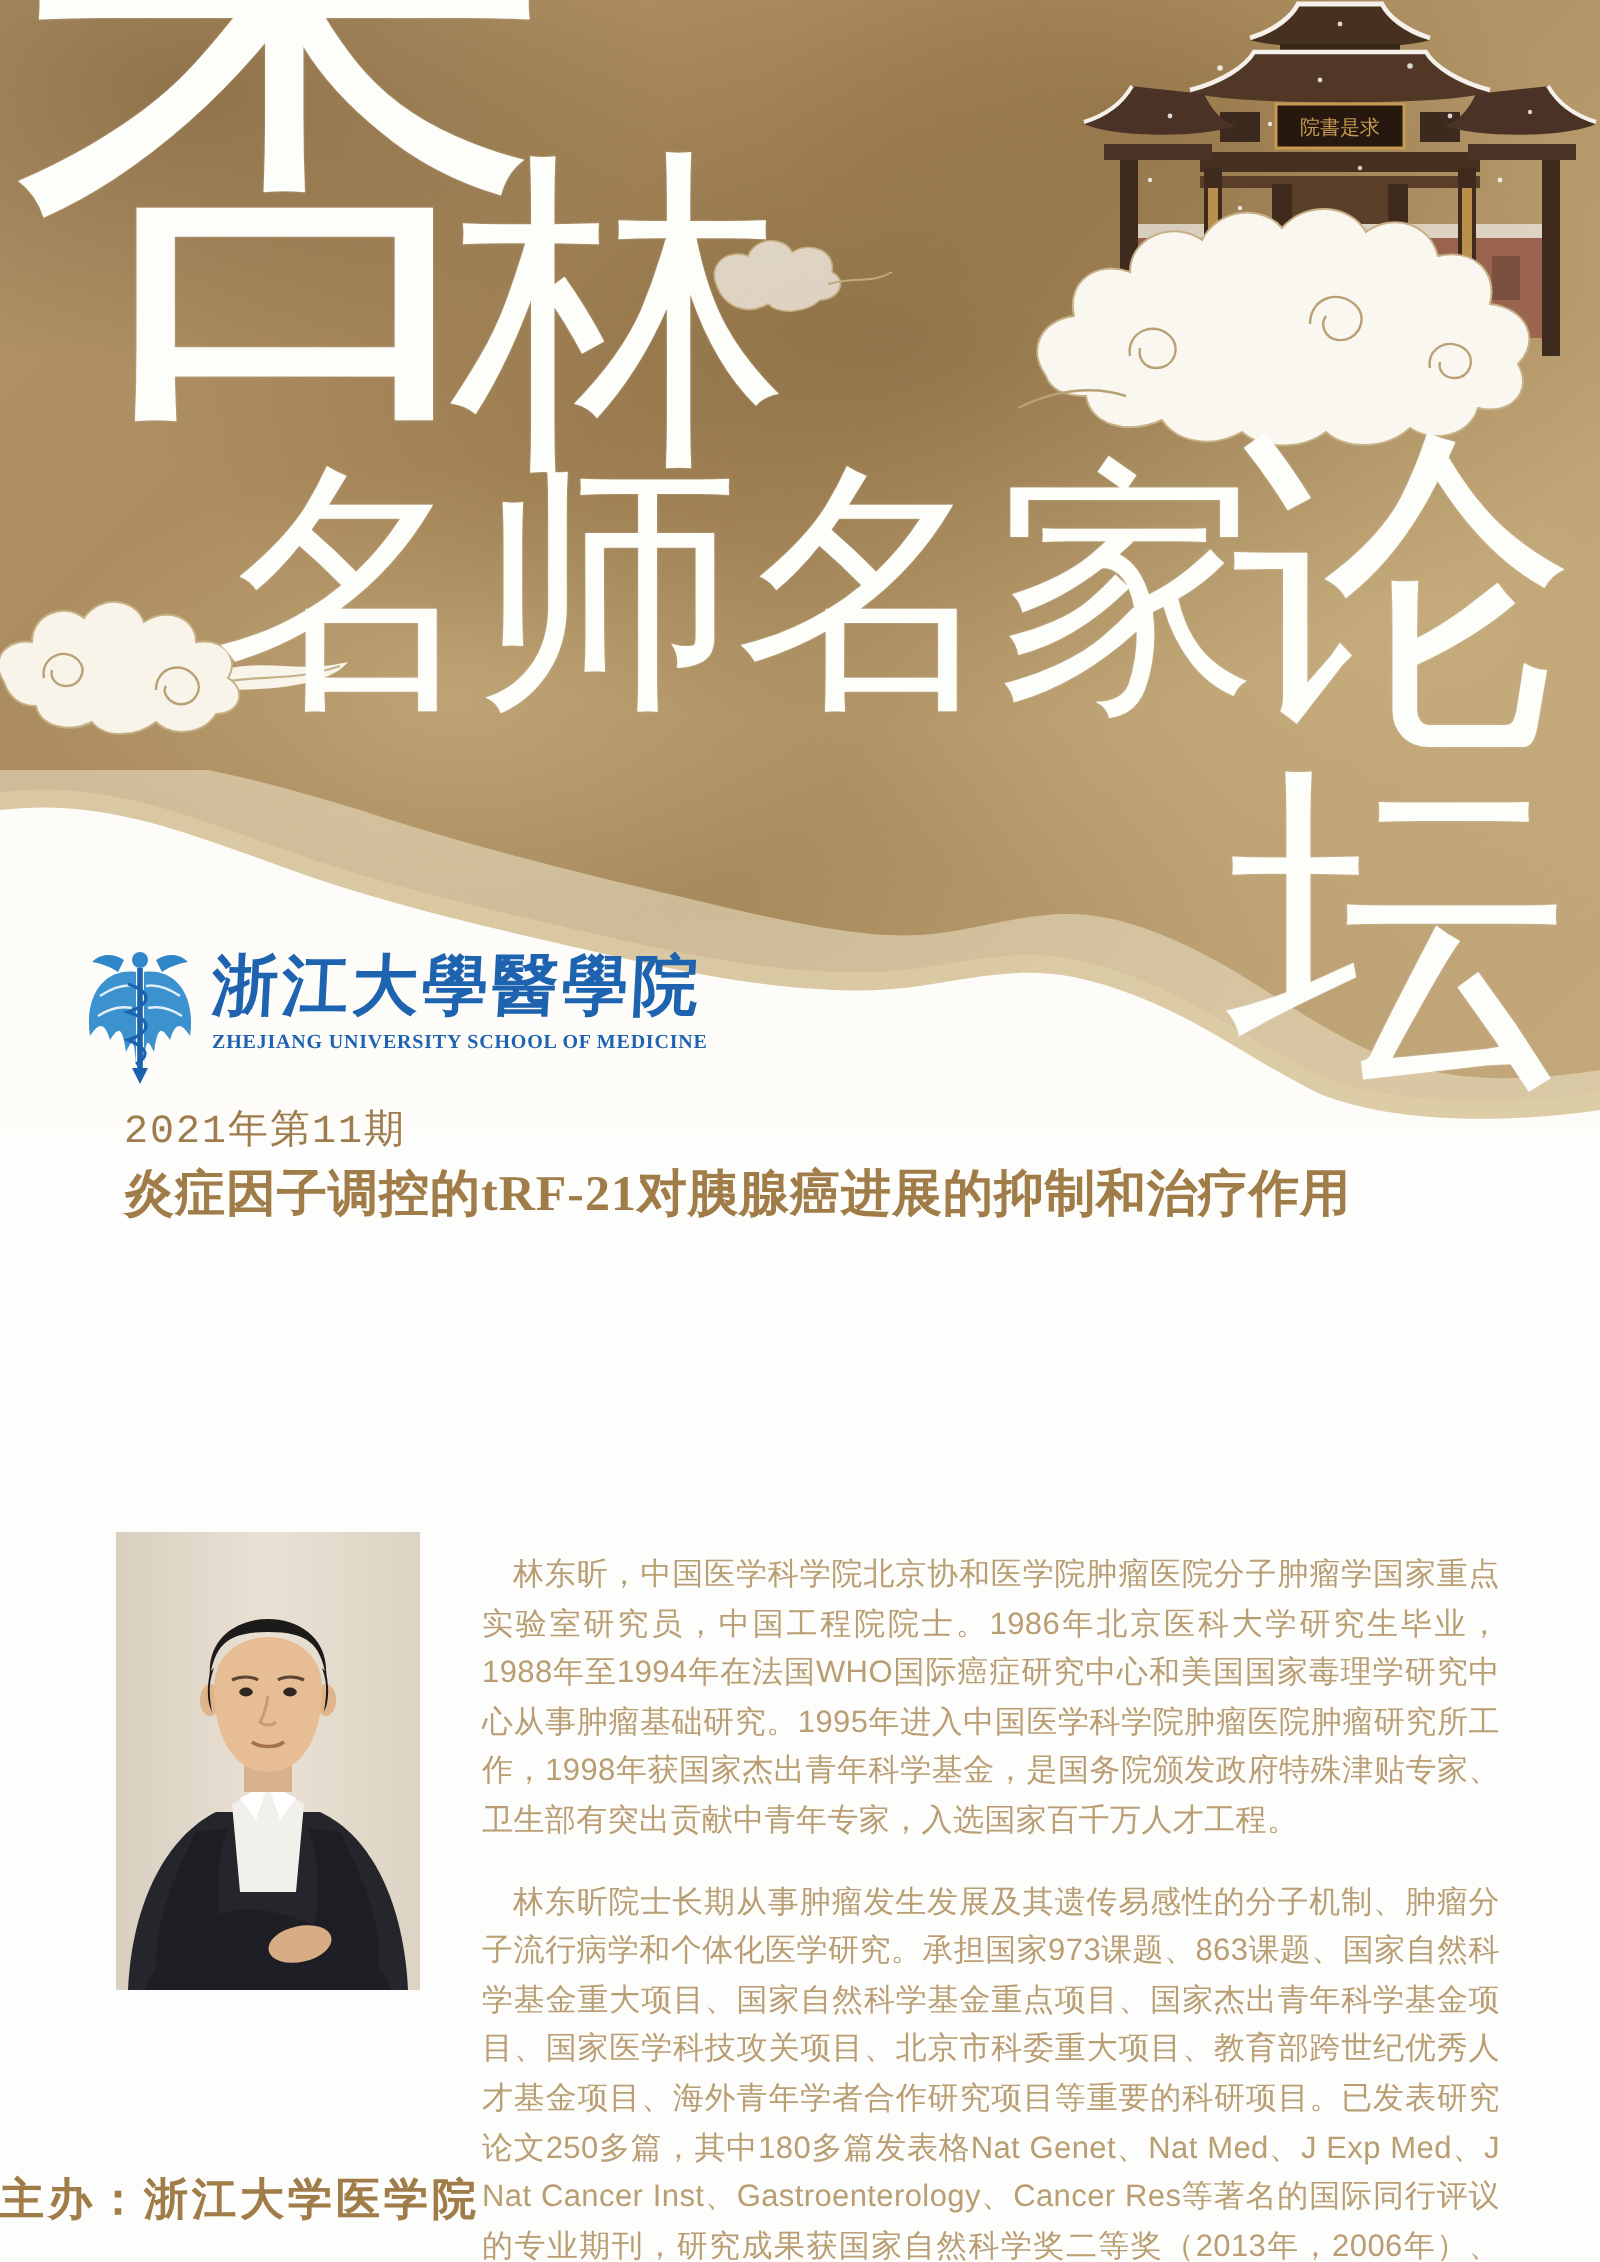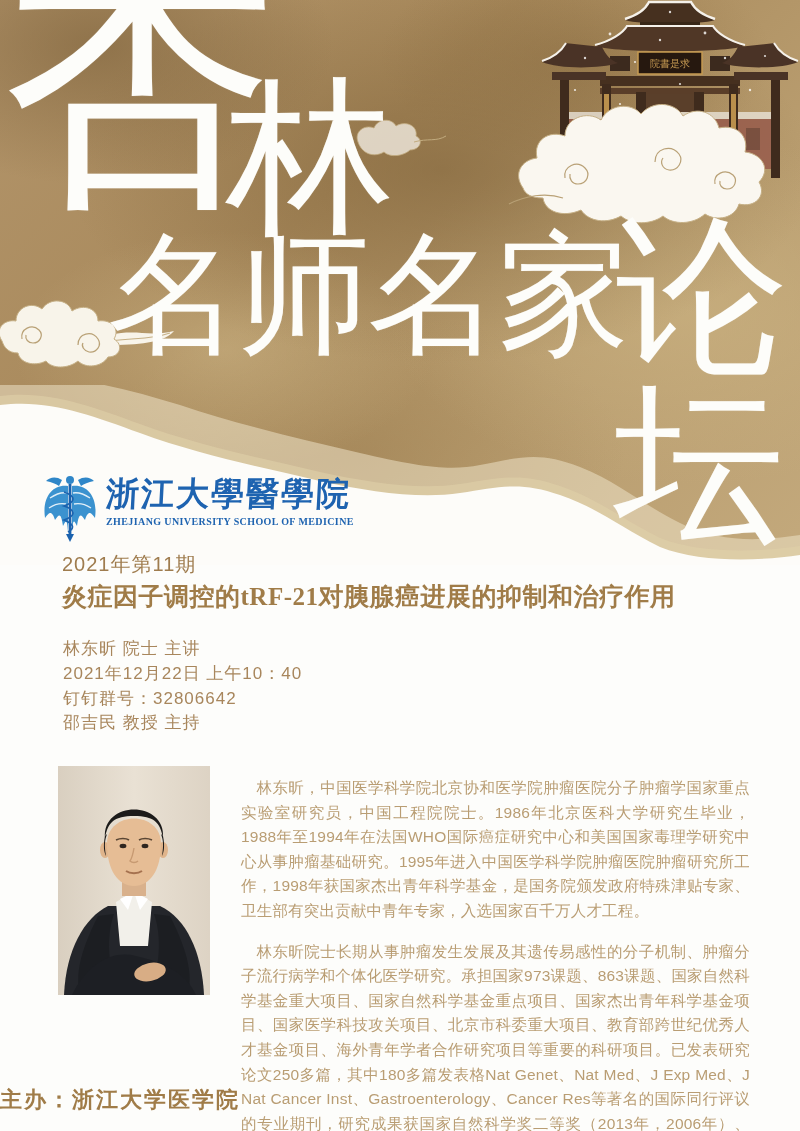--- a/index.html
+++ b/index.html
@@ -44,21 +44,21 @@
     font-size:33px;line-height:40px;color:#1e63b0;letter-spacing:2px;
     transform:skewX(-3deg);
   }
   .logo-en{
     font-family:"Liberation Serif","DejaVu Serif",serif;font-weight:700;
     font-size:10px;line-height:12px;color:#1e63b0;letter-spacing:.4px;margin-top:2px;text-align:center;
   }
   
   .issue{
     position:absolute;left:62px;top:551px;
-    font-family:Liberation Sans, sans-serif;
+    font-family:Liberation Mono, monospace;
     font-size:20px;color:#9f7c4e;letter-spacing:1px;
   }
   .talk-title{
     position:absolute;left:62px;top:580px;width:700px;
     font-family:"Liberation Serif","DejaVu Serif",serif;font-weight:700;
     font-size:25px;color:#a07c48;letter-spacing:.5px;
   }
   .info{position:absolute;left:63px;top:637px;}
   .info p{margin:0;font-size:17px;line-height:24.8px;color:#a8865c;letter-spacing:1px;}
   
@@ -219,26 +219,20 @@
     </svg>
     <div class="logo-txt">
       <div class="logo-cn">浙江大學醫學院</div>
       <div class="logo-en">ZHEJIANG UNIVERSITY SCHOOL OF MEDICINE</div>
     </div>
   </div>
 
   <div class="issue">2021年第11期</div>
   <div class="talk-title">炎症因子调控的tRF-21对胰腺癌进展的抑制和治疗作用</div>
 
-  <div class="info">
-    <p>林东昕 院士 主讲</p>
-    <p>2021年12月22日 上午10：40</p>
-    <p>钉钉群号：32806642</p>
-    <p>邵吉民 教授 主持</p>
-  </div>
 
   <svg class="bio-photo" width="152" height="229" viewBox="0 0 152 229">
     <defs>
       <linearGradient id="pbg" x1="0" y1="0" x2="1" y2="0">
         <stop offset="0" stop-color="#d9cfc0"></stop>
           <stop offset=".5" stop-color="#e9e1d4"></stop>
         <stop offset="1" stop-color="#ddd3c4"></stop>
       </linearGradient>
     </defs>
     <rect width="152" height="229" fill="url(#pbg)"></rect>

